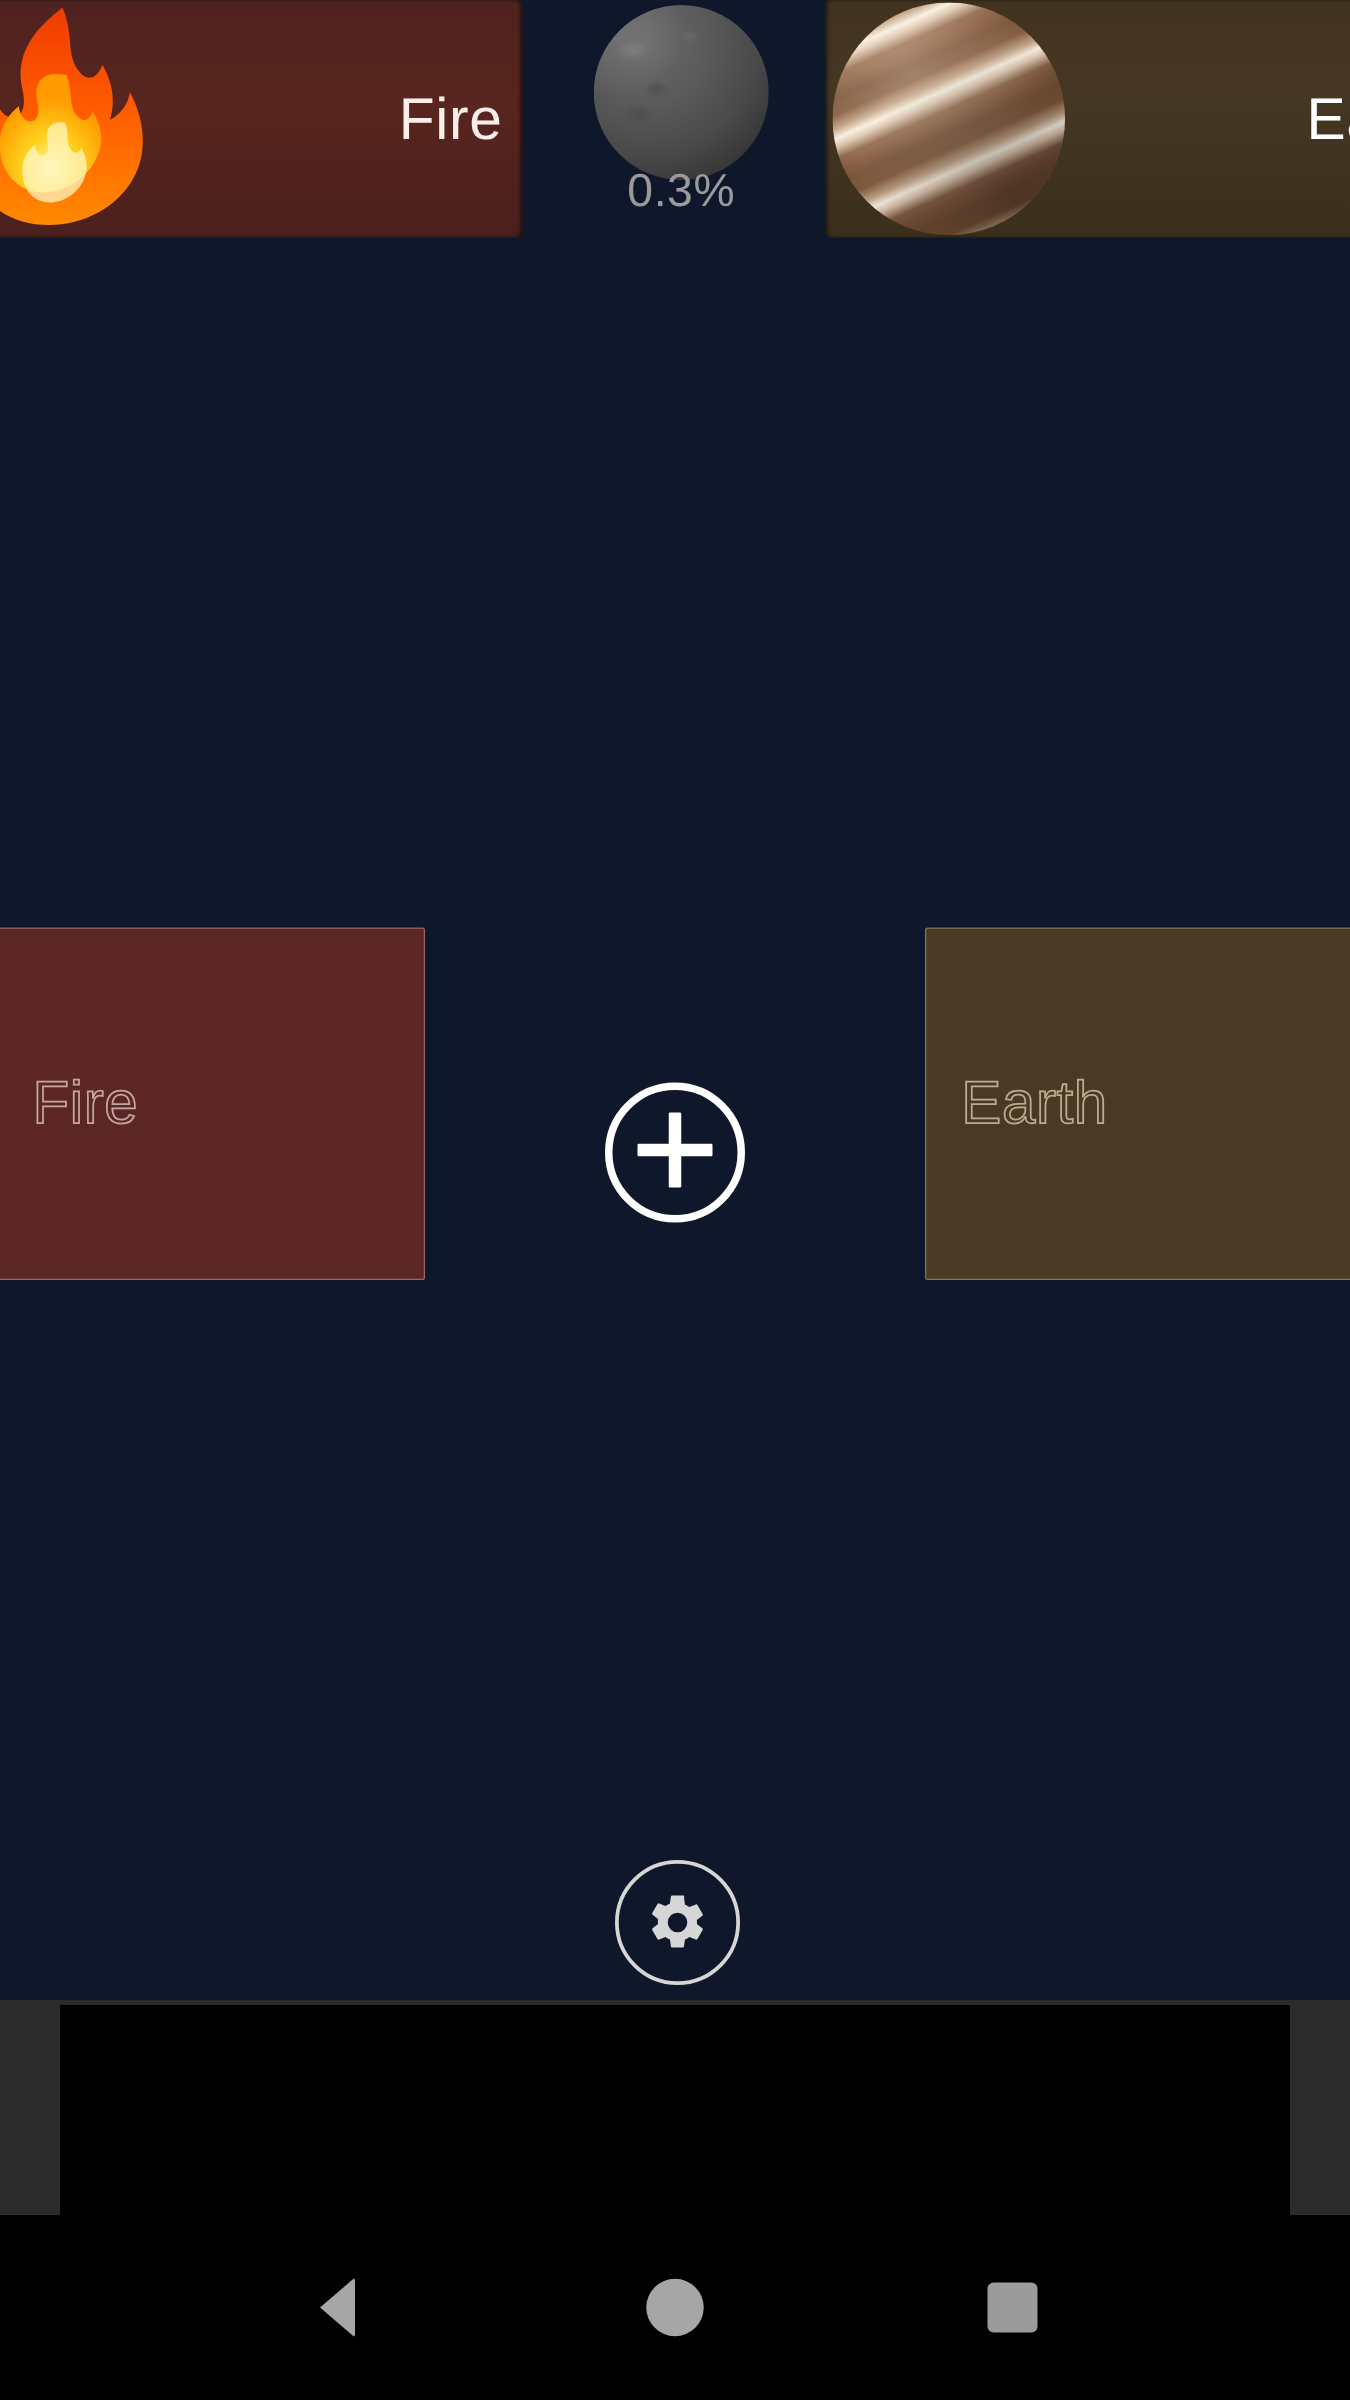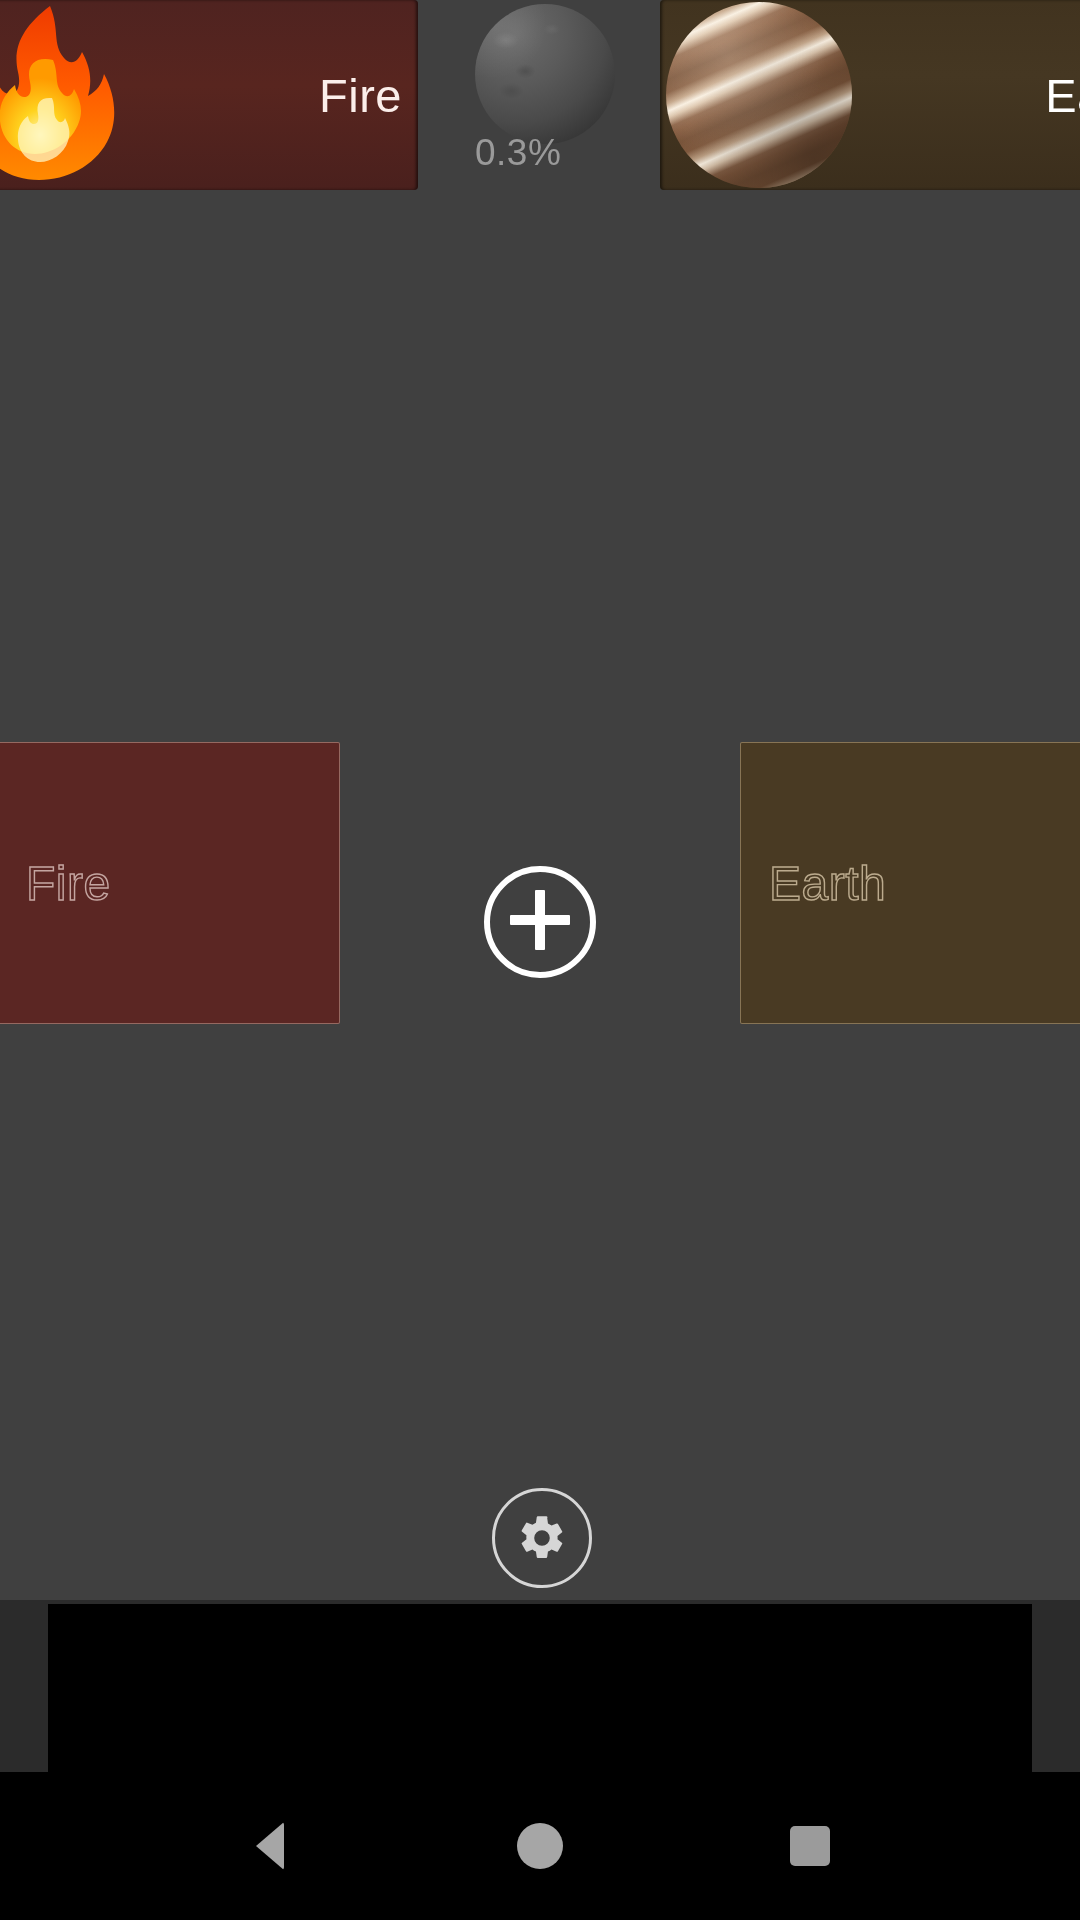--- a/index.html
+++ b/index.html
@@ -6,21 +6,21 @@
   * { margin:0; padding:0; box-sizing:border-box; }
   html, body {
     width:1080px; height:1920px;
     background:#000;
     font-family:"Liberation Sans", sans-serif;
     overflow:hidden;
   }
   #app {
     position:relative;
     width:1080px; height:1920px;
-    background:#404040;
+    background:#0f172a;
   }
 
   
   .top-row {
     position:absolute; left:0; top:0;
     width:1080px; height:190px;
   }
 
   .top-card {
     position:absolute;
@@ -122,21 +122,21 @@
       radial-gradient(ellipse 14% 9% at 22% 26%, rgba(255,255,255,.10), rgba(0,0,0,0) 70%),
       radial-gradient(ellipse 10% 7% at 36% 48%, rgba(0,0,0,.14), rgba(0,0,0,0) 70%),
       radial-gradient(ellipse 12% 8% at 26% 62%, rgba(0,0,0,.10), rgba(0,0,0,0) 70%),
       radial-gradient(ellipse 9% 6% at 55% 18%, rgba(255,255,255,.06), rgba(0,0,0,0) 70%);
   }
 
   #moon-percent {
     position:absolute;
     left:475px; top:132px;
     width:140px;
-    text-align:left;
+    text-align:center;
     font-size:37px;
     color:#9a9a9a;
     letter-spacing:0.5px;
   }
 
   
   .slot {
     position:absolute;
     height:282px;
     top:742px;

